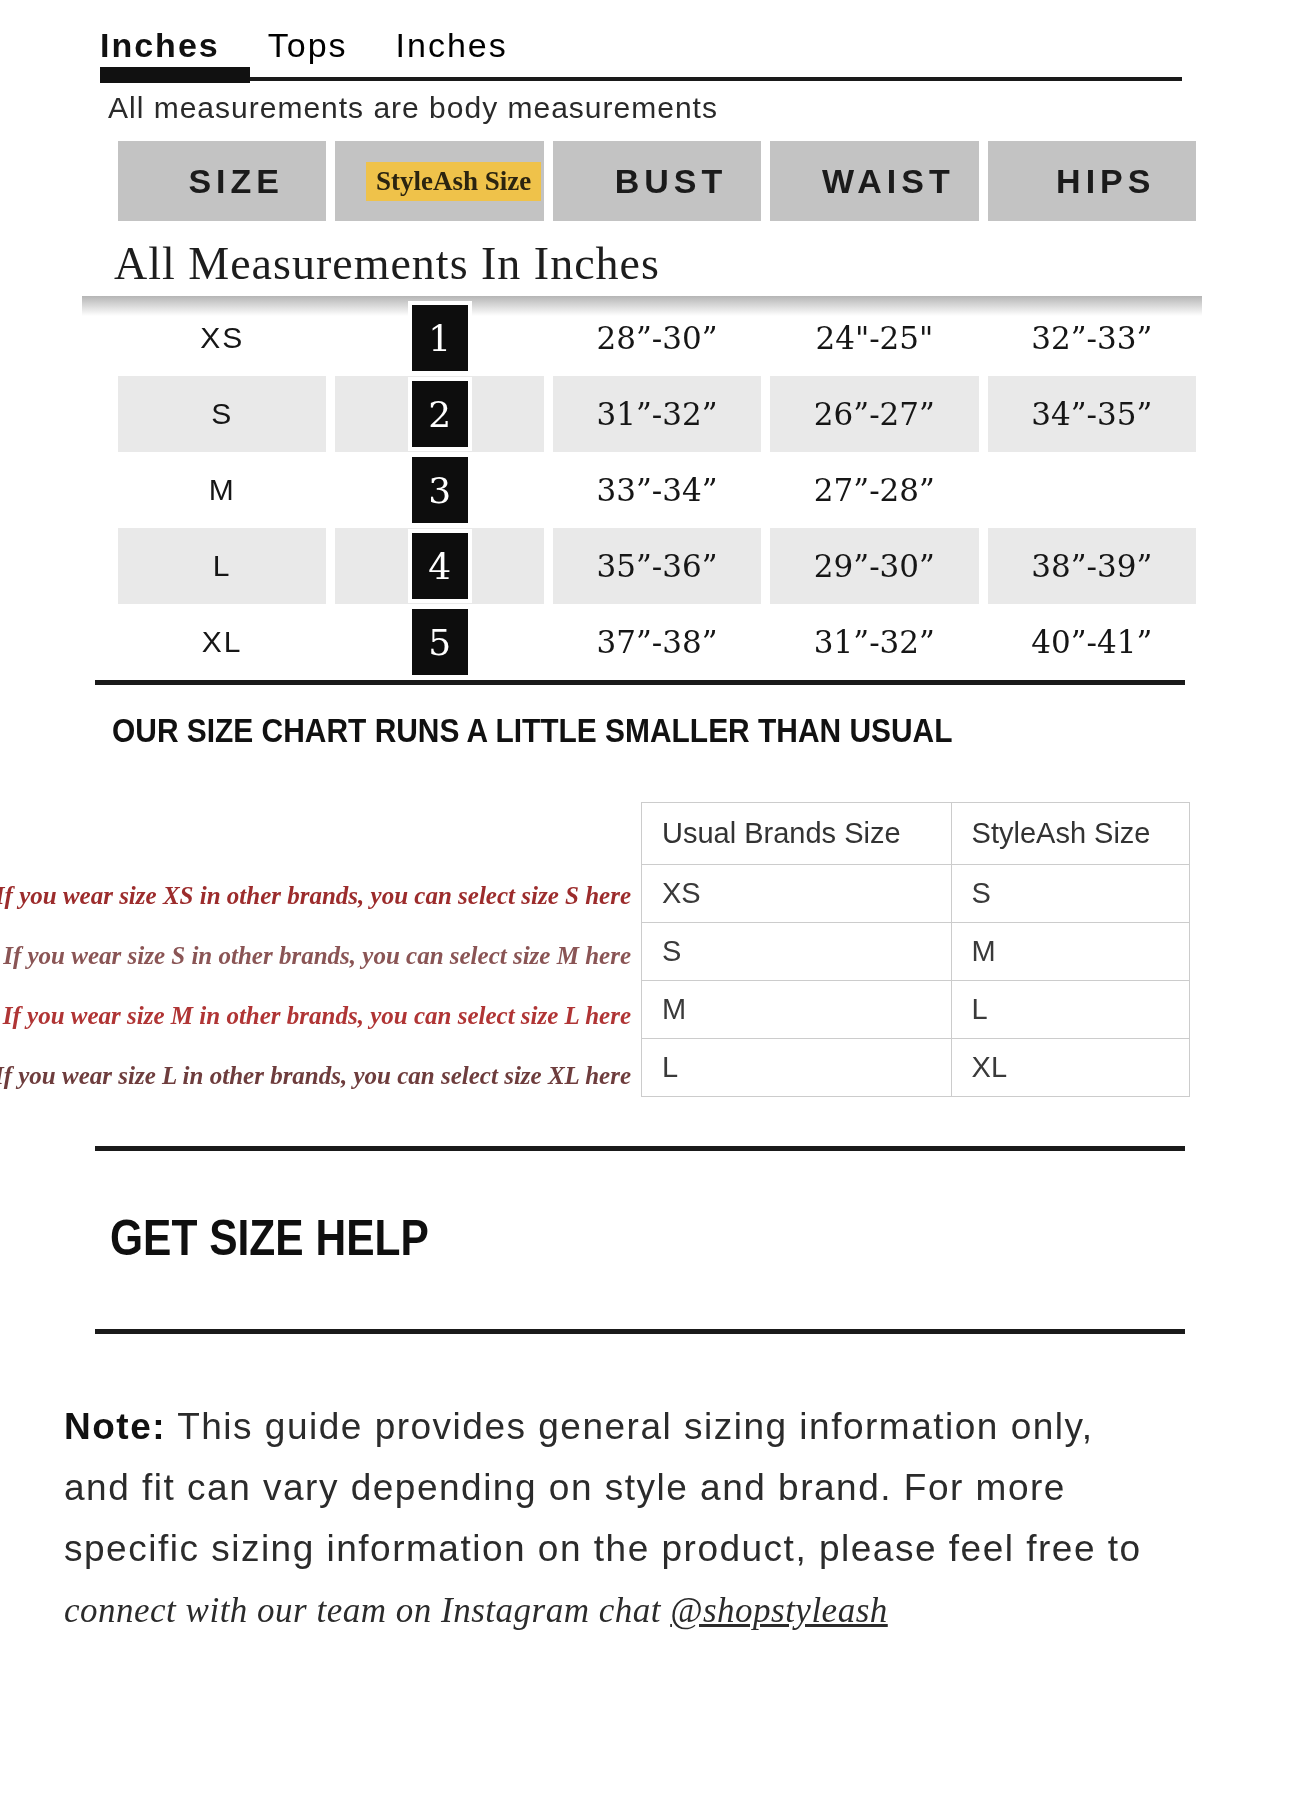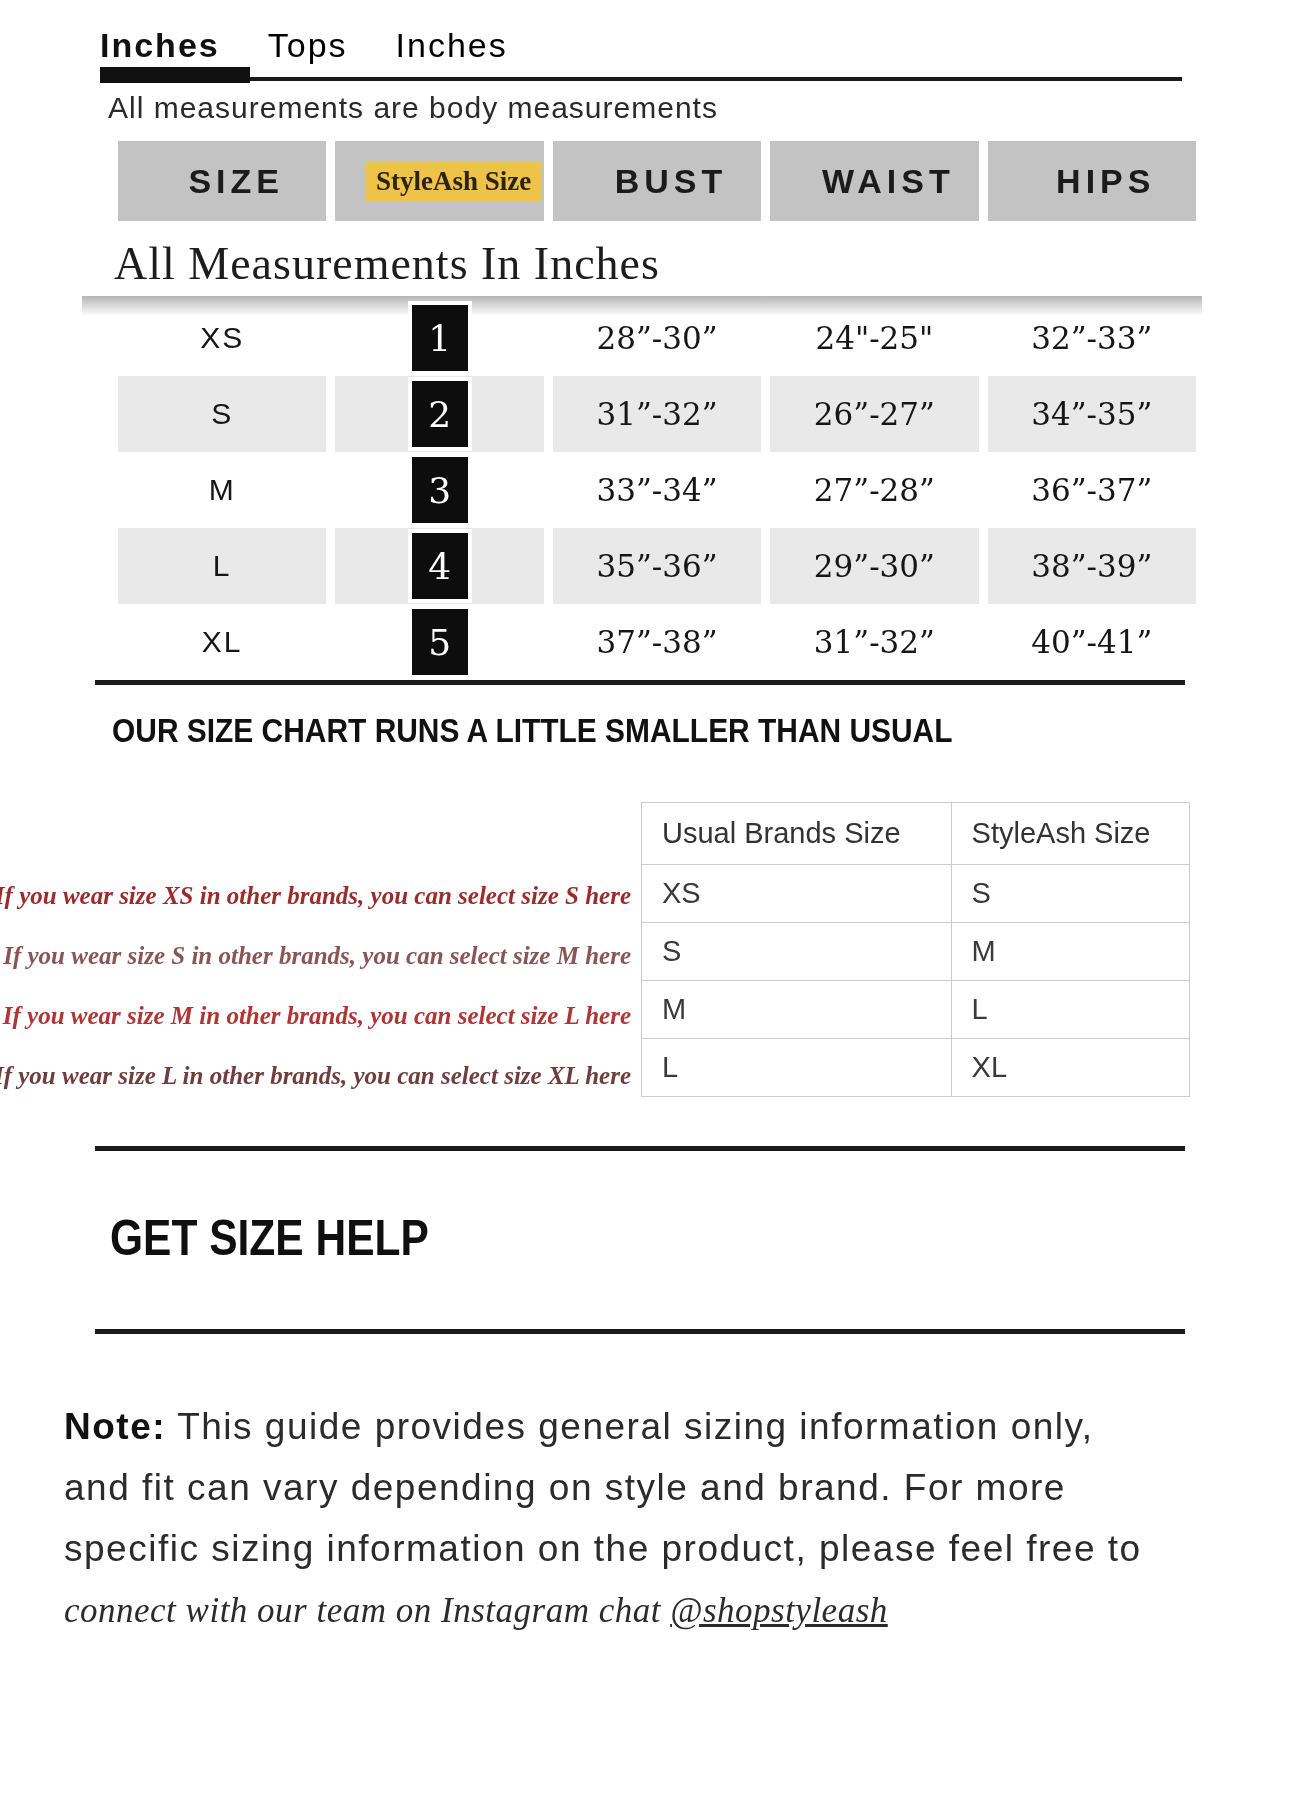--- a/index.html
+++ b/index.html
@@ -146,21 +146,20 @@
       <div class="cell">26”-27”</div>
       <div class="cell">34”-35”</div>
     </div>
     <div class="chart-grid row">
       <div class="cell size-cell">M</div>
       <div class="cell">
           <span class="numbox">3</span>
         </div>
       <div class="cell">33”-34”</div>
       <div class="cell">27”-28”</div>
-      <div class="cell">36”-37”</div>
     </div>
     <div class="chart-grid row shade">
       <div class="cell size-cell">L</div>
       <div class="cell">
           <span class="numbox">4</span>
         </div>
       <div class="cell">35”-36”</div>
       <div class="cell">29”-30”</div>
       <div class="cell">38”-39”</div>
     </div>

